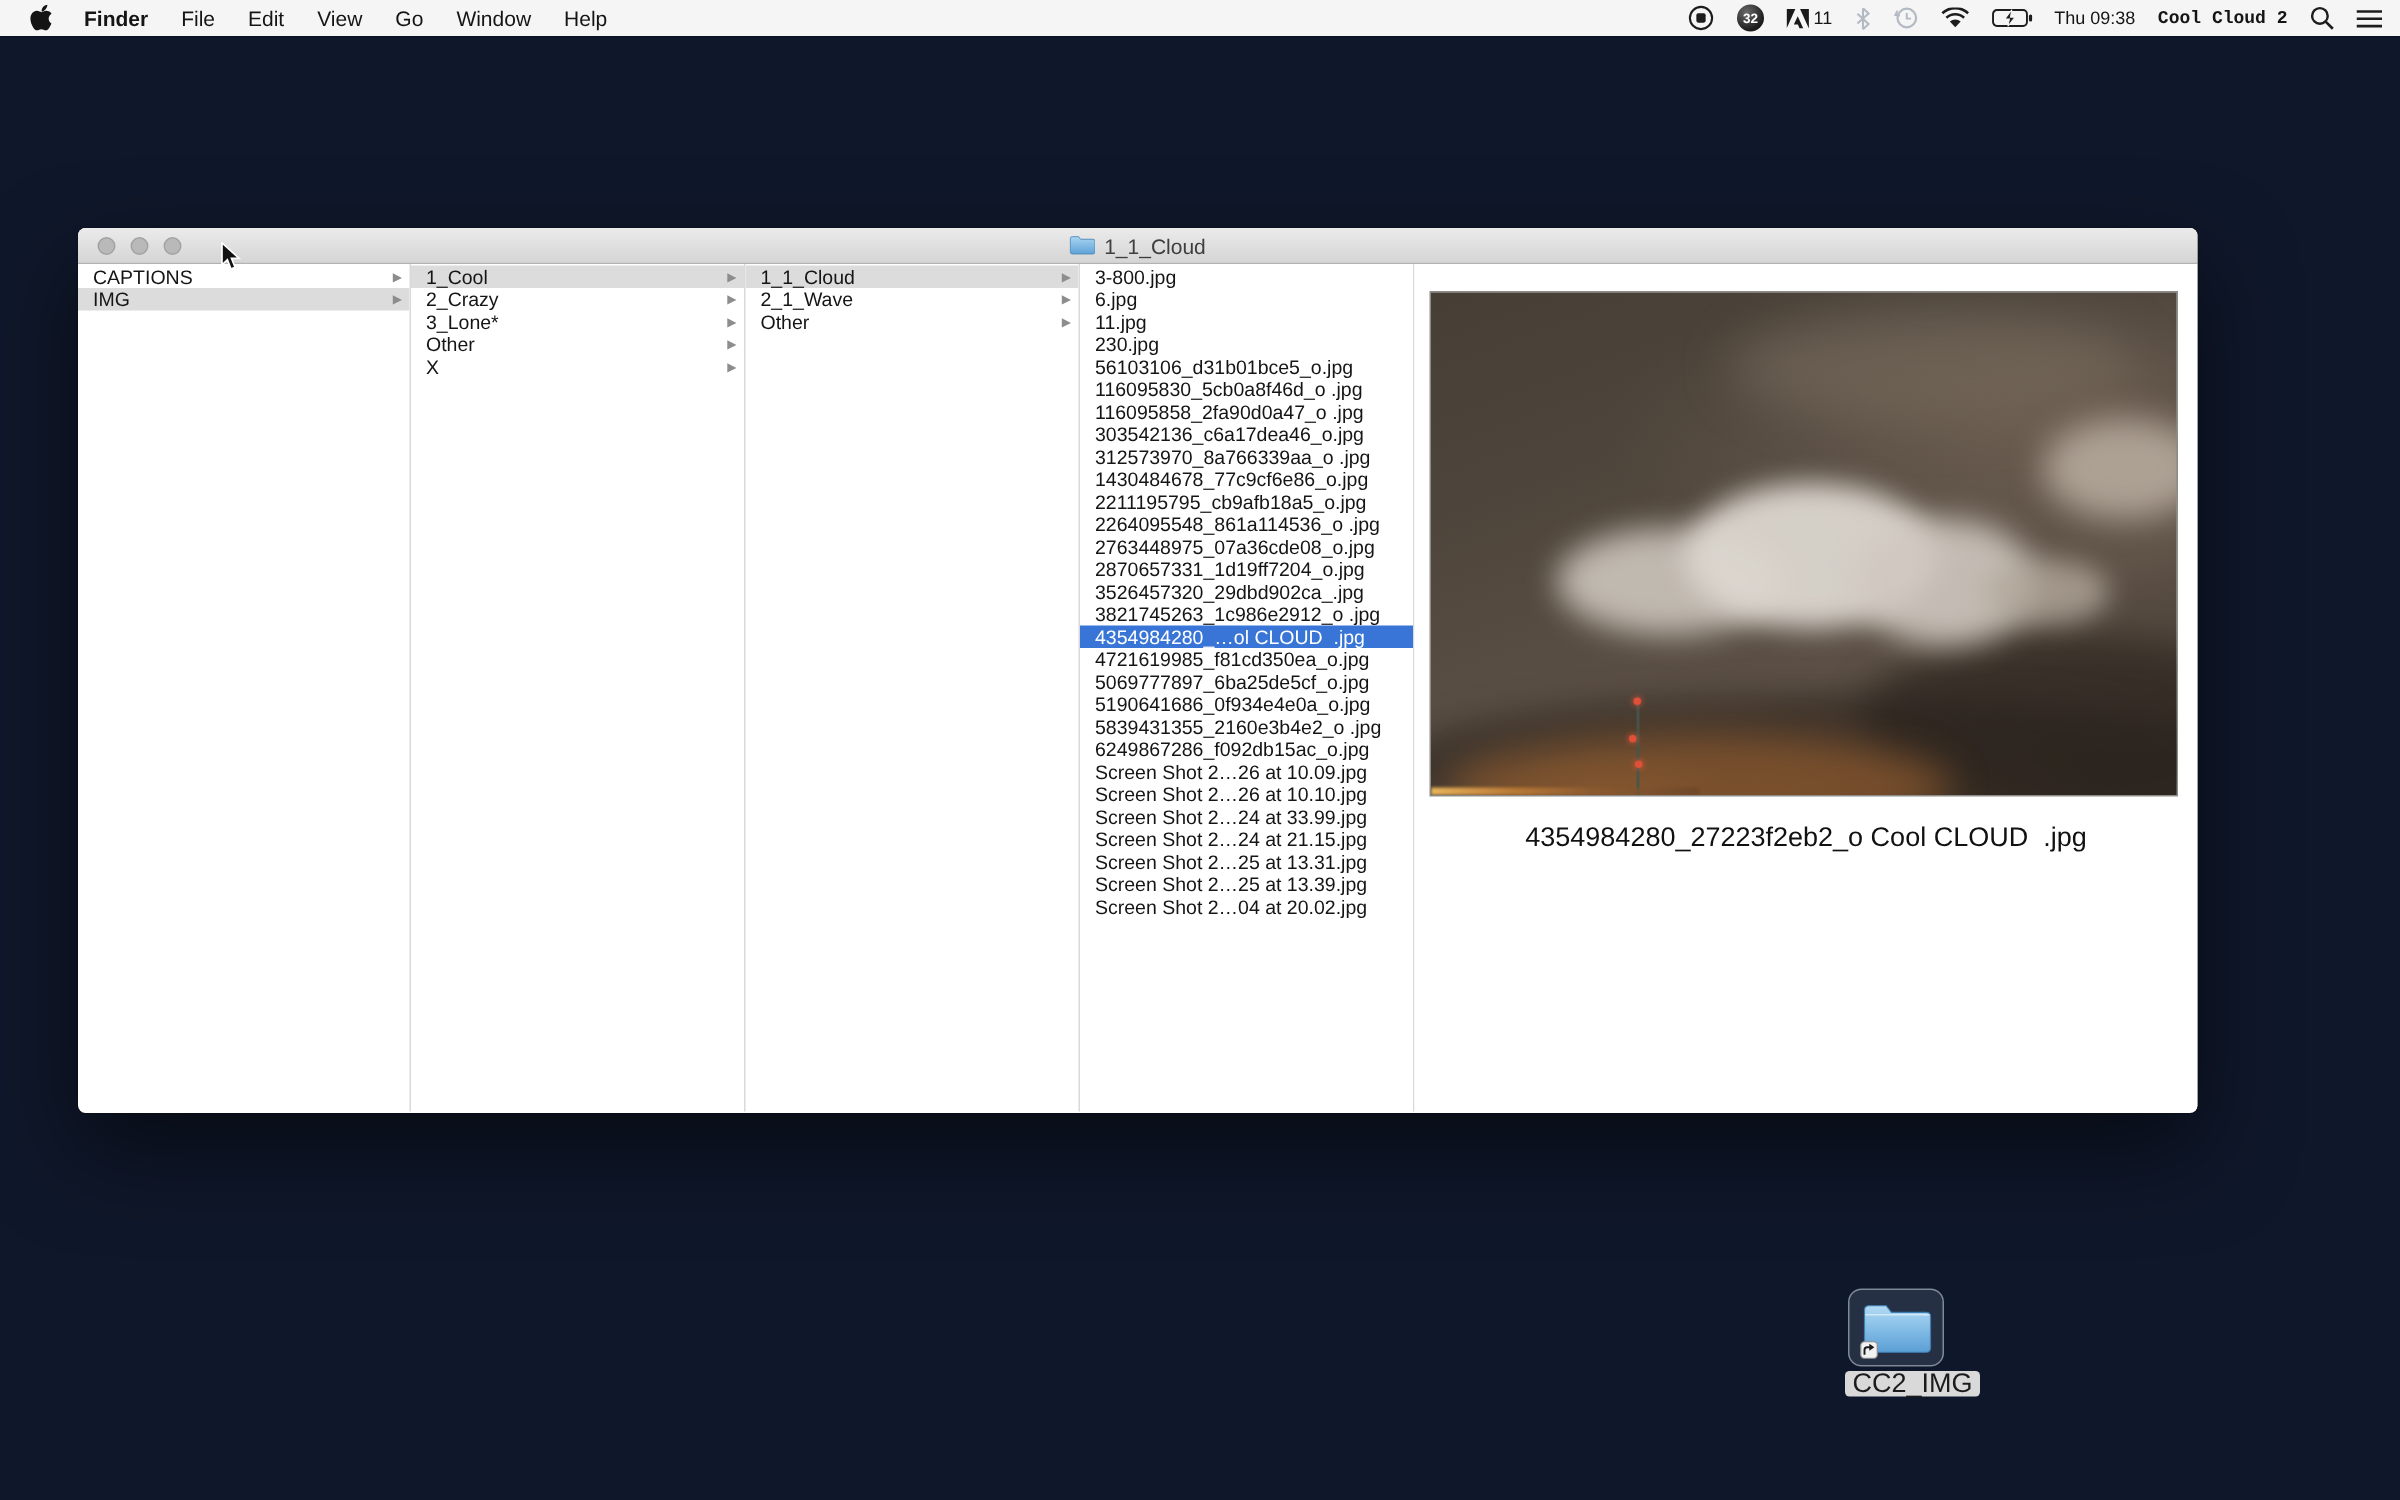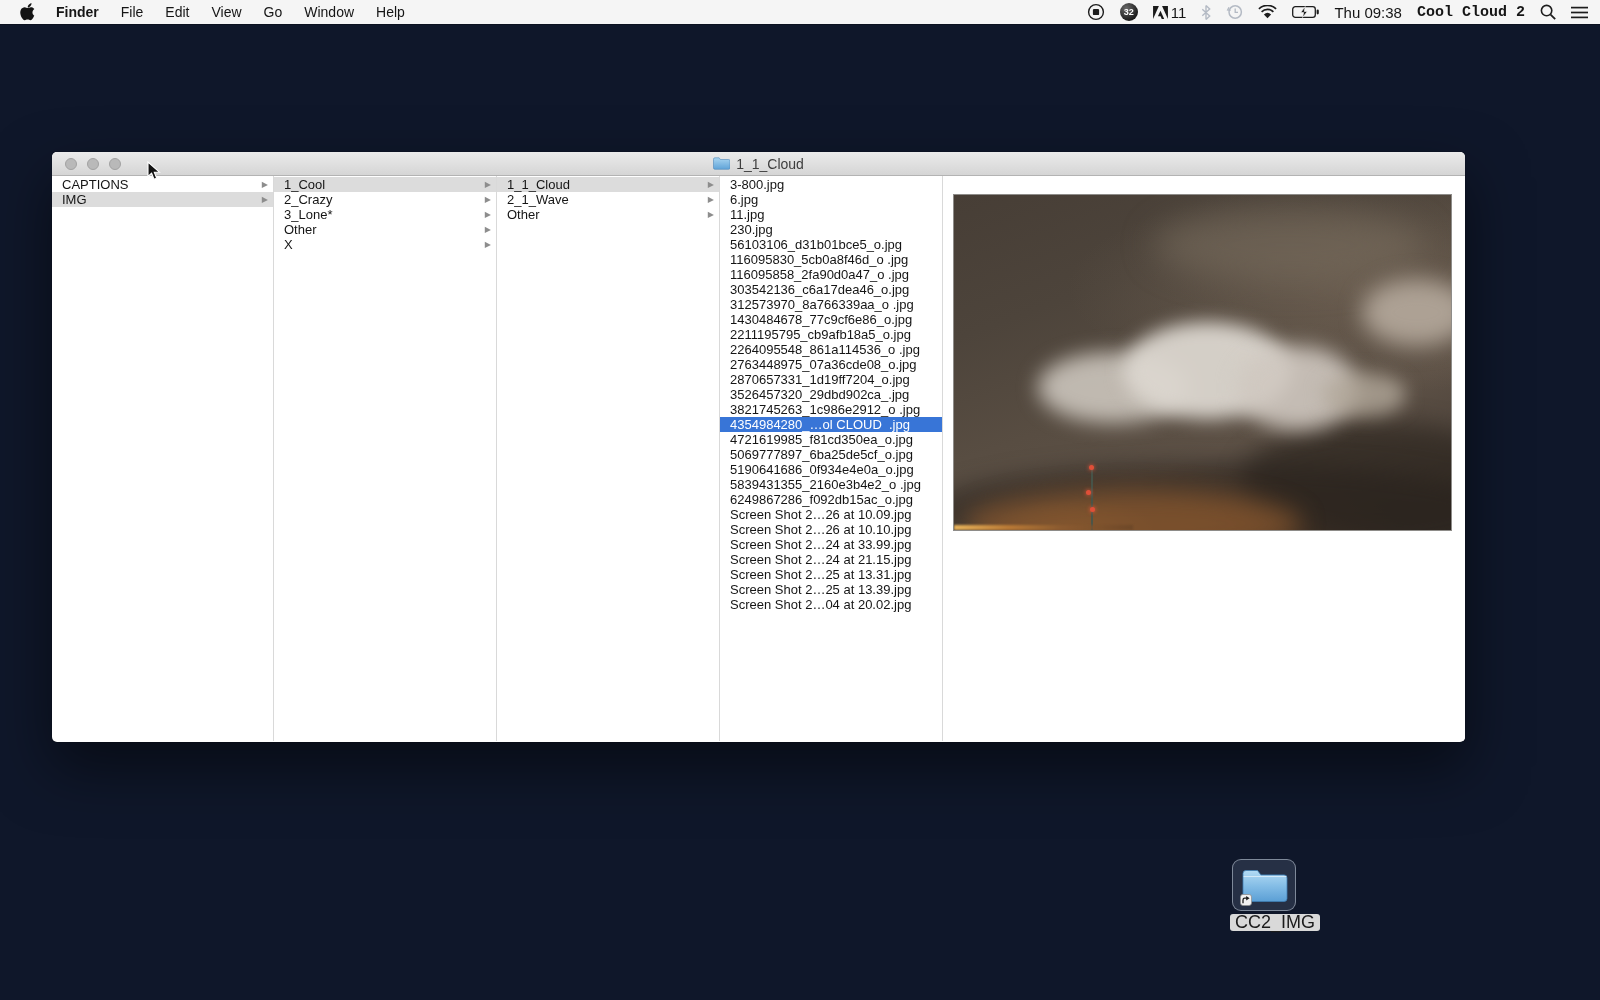--- a/index.html
+++ b/index.html
@@ -9,21 +9,21 @@
 
   
   .menubar { position:absolute; top:0; left:0; right:0; height:24px; background:#f5f5f5;
     display:flex; justify-content:space-between; align-items:center; padding:0 12px;
     box-shadow:0 1px 0 rgba(0,0,0,0.22); z-index:50; }
   .mb-left { display:flex; align-items:center; height:100%; }
   .apple-wrap { padding:0 10px 0 8px; display:flex; align-items:center; height:100%; }
   .menu-item { padding:0 11px; font-size:14px; color:#151515; line-height:24px; }
   .menu-item.bold { font-weight:bold; }
   .mb-right { display:flex; align-items:center; gap:15px; height:100%; }
-  .mb-right .txt { font-size:15px; color:#151515; }
+  .mb-right .txt { font-size:12px; color:#151515; }
   .mb-right .txt.bold { font-weight:bold;font-family:Liberation Mono, monospace; }
   .statusicon { display:flex; align-items:center; }
   .badge32 { width:18px; height:18px; border-radius:50%;
     background:radial-gradient(circle at 35% 30%, #6a6a6a, #1c1c1c 70%);
     color:#fff; font-size:9px; font-weight:bold; display:flex; align-items:center; justify-content:center; }
 
   
   .window { position:absolute; left:52px; top:152px; width:1413px; height:590px;
     background:#fff; border-radius:5px; overflow:hidden;
     box-shadow:0 25px 60px rgba(0,0,0,0.5), 0 0 1px rgba(0,0,0,0.65); }
@@ -325,20 +325,21 @@
           <div class="blob cl-d"></div>
           <div class="blob cl-e"></div>
           <div class="blob dk-a"></div>
           <div class="blob glow"></div>
           <div class="mast"></div>
           <div class="rdot r1"></div>
           <div class="rdot r2"></div>
           <div class="rdot r3"></div>
           <div class="strip"></div>
         </div>
+        <div class="pname">4354984280_27223f2eb2_o Cool CLOUD  .jpg</div>
       </div>
     </div>
   </div>
 
   <div class="desk-icon">
     <div class="icon-plate">
       <svg width="48" height="38" viewBox="0 0 48 38" style="position:absolute;left:8px;top:7px;">
         <defs>
             <linearGradient id="fg2" x1="0" y1="0" x2="0" y2="1">
               <stop offset="0" stop-color="#b3dbf4"></stop>

